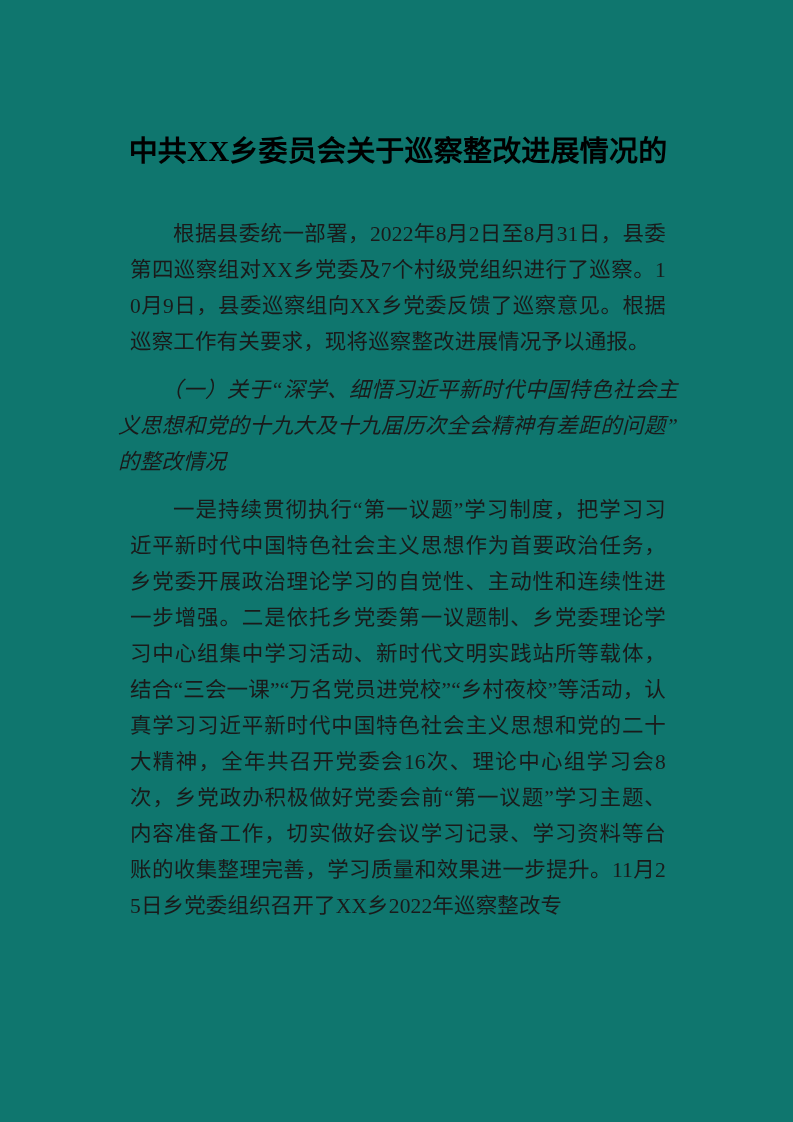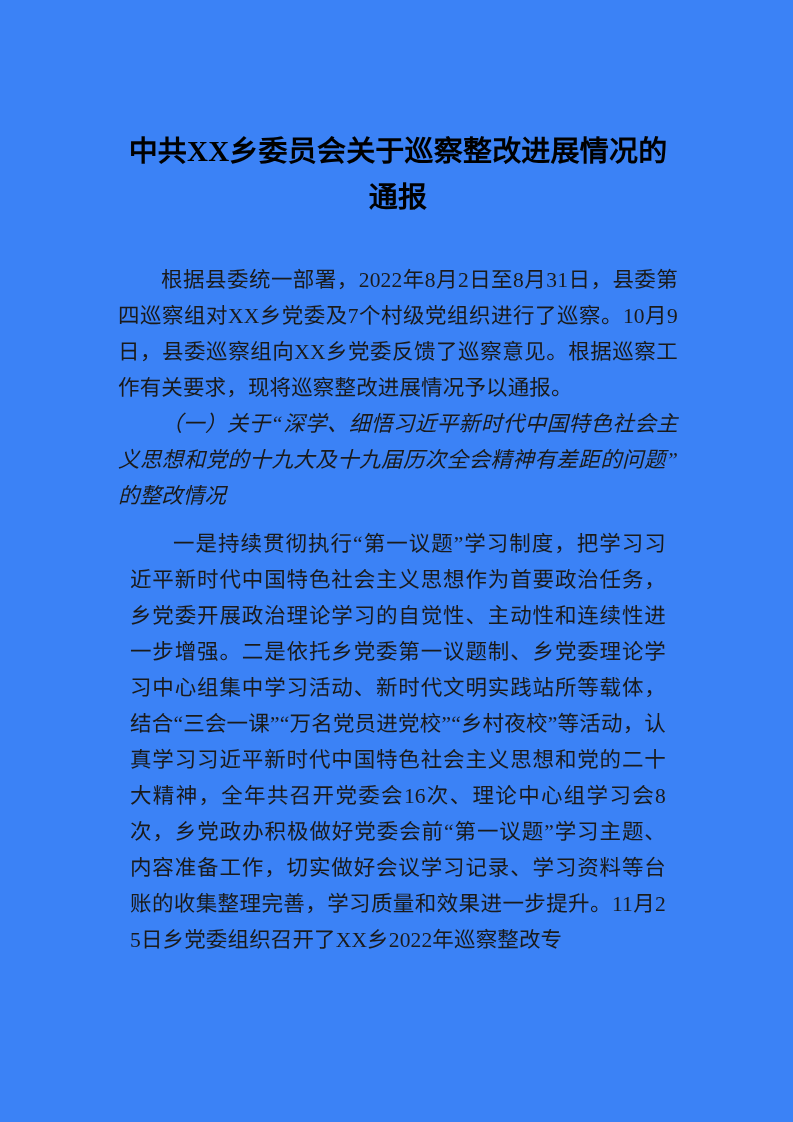--- a/index.html
+++ b/index.html
@@ -7,21 +7,21 @@
     margin: 0;
     padding: 0;
     background: #ffffff;
   }
 
   .page {
     position: relative;
     width: 793px;
     height: 1122px;
     margin: 0 auto;
-    background: #3b82f6;
+    background: #0f766e;
     overflow: hidden;
     box-sizing: border-box;
   }
 
   .content {
     position: absolute;
     left: 118px;
     top: 0;
     width: 560px;
   }
@@ -37,21 +37,21 @@
     line-height: 46px;
     color: #000000;
     letter-spacing: 0.2px;
   }
   .doc-title .tline {
     display: block;
   }
 
   
   .para {
-    margin: 0;
+    margin: 12px;
     font-family: "Liberation Serif", "DejaVu Serif", serif;
     font-size: 21.5px;
     line-height: 36px;
     color: #1a1a1a;
     text-align: justify;
     text-justify: inter-character;
     text-indent: 2em;
     letter-spacing: 0.15px;
     word-break: break-all;
   }
@@ -97,21 +97,20 @@
   }
 </style>
 </head>
 <body>
 
 <div class="page">
   <div class="content">
 
     <h1 class="doc-title">
       <span class="tline">中共XX乡委员会关于巡察整改进展情况的</span>
-      <span class="tline">通报</span>
     </h1>
 
     <p class="para para-lead">根据县委统一部署，2022年8月2日至8月31日，县委第四巡察组对XX乡党委及7个村级党组织进行了巡察。10月9日，县委巡察组向XX乡党委反馈了巡察意见。根据巡察工作有关要求，现将巡察整改进展情况予以通报。</p>
 
 
     <p class="heading-2">（一）关于“深学、细悟习近平新时代中国特色社会主义思想和党的十九大及十九届历次全会精神有差距的问题”的整改情况</p>
 
     <p class="para para-body">一是持续贯彻执行“第一议题”学习制度，把学习习近平新时代中国特色社会主义思想作为首要政治任务，乡党委开展政治理论学习的自觉性、主动性和连续性进一步增强。二是依托乡党委第一议题制、乡党委理论学习中心组集中学习活动、新时代文明实践站所等载体，结合“三会一课”“万名党员进党校”“乡村夜校”等活动，认真学习习近平新时代中国特色社会主义思想和党的二十大精神，全年共召开党委会16次、理论中心组学习会8次，乡党政办积极做好党委会前“第一议题”学习主题、内容准备工作，切实做好会议学习记录、学习资料等台账的收集整理完善，学习质量和效果进一步提升。11月25日乡党委组织召开了XX乡2022年巡察整改专</p>
 
   </div>

